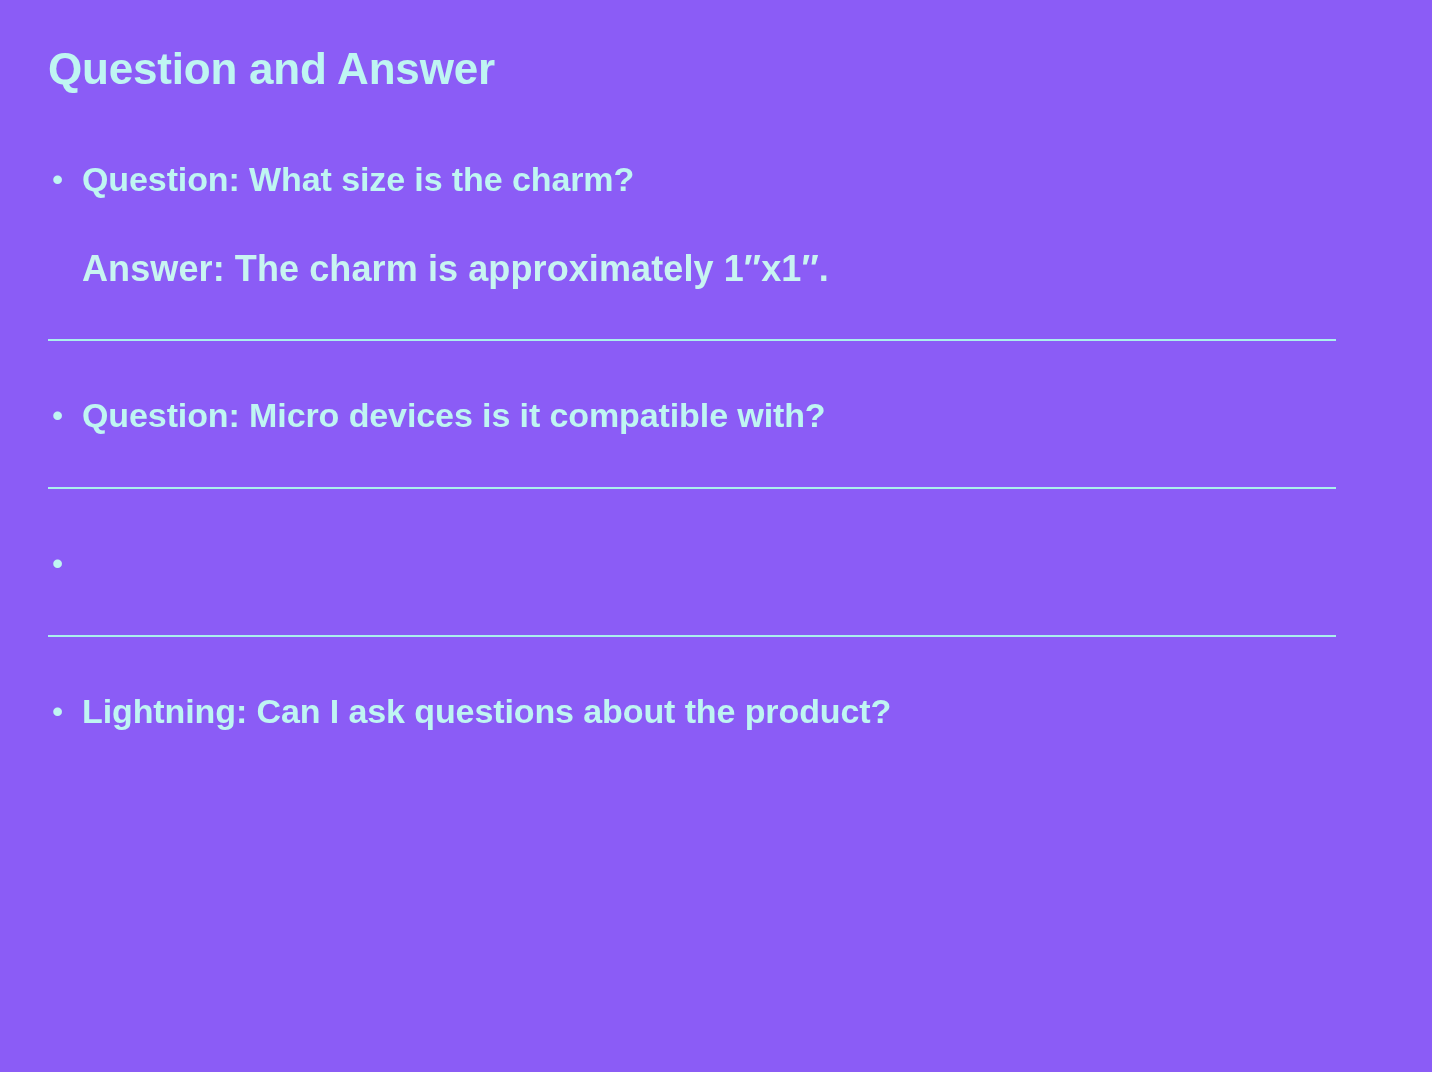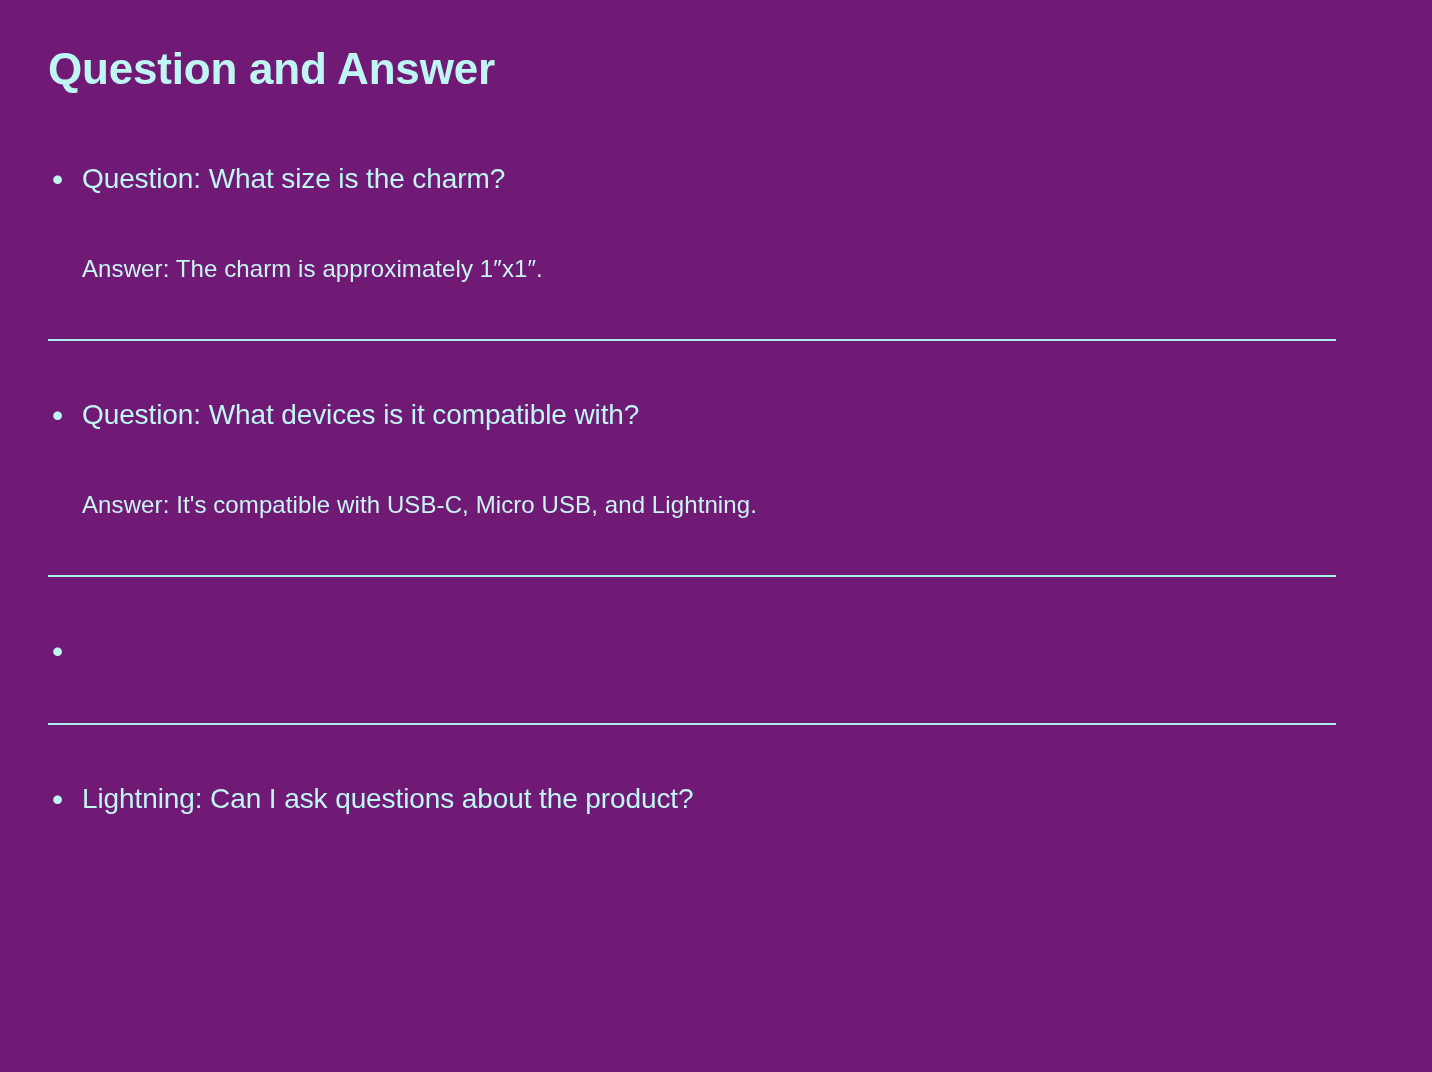--- a/index.html
+++ b/index.html
@@ -14,21 +14,21 @@
     font-family: "Liberation Sans", sans-serif;
     overflow: hidden;
     -webkit-font-smoothing: antialiased;
   }
 
   .faq-page {
     width: 1432px;
     height: 1072px;
     box-sizing: border-box;
     padding: 44px 48px 0 48px;
-    background: #701a75;
+    background: #8b5cf6;
   }
 
   .faq-title {
     font-size: 44px;
     font-weight: bold;
     color: #bff5f2;
     letter-spacing: -0.2px;
     line-height: 1.15;
     margin: 0 0 62px 0;
     padding: 0;
@@ -58,30 +58,30 @@
     color: #bff5f2;
     font-size: 32px;
     line-height: 44px;
     text-align: left;
     padding-left: 4px;
     box-sizing: border-box;
     user-select: none;
   }
 
   .faq-question {
-    font-size: 28px;
-    font-weight: normal;
+    font-size: 34px;
+    font-weight: bold;
     color: #bff5f2;
     line-height: 44px;
     letter-spacing: -0.1px;
   }
 
   .faq-answer {
-    font-size: 24px;
-    font-weight: normal;
+    font-size: 36px;
+    font-weight: bold;
     color: #c8f4f1;
     line-height: 40px;
     margin: 48px 0 0 34px;
     letter-spacing: 0.1px;
   }
 
   .faq-divider {
     height: 2px;
     background: #aaf0ec;
     border: 0;
@@ -107,23 +107,22 @@
         <span class="faq-bullet">•</span>
         <span class="faq-question">Question: What size is the charm?</span>
       </div>
       <div class="faq-answer">Answer: The charm is approximately 1″x1″.</div>
       <hr class="faq-divider">
     </li>
 
     <li class="faq-item">
       <div class="faq-question-row">
         <span class="faq-bullet">•</span>
-        <span class="faq-question">Question: What devices is it compatible with?</span>
+        <span class="faq-question">Question: Micro devices is it compatible with?</span>
       </div>
-      <div class="faq-answer">Answer: It's compatible with USB-C, Micro USB, and Lightning.</div>
       <hr class="faq-divider">
     </li>
 
     <li class="faq-item">
       <div class="faq-question-row">
         <span class="faq-bullet">•</span>
       </div>
       <hr class="faq-divider">
     </li>
 

